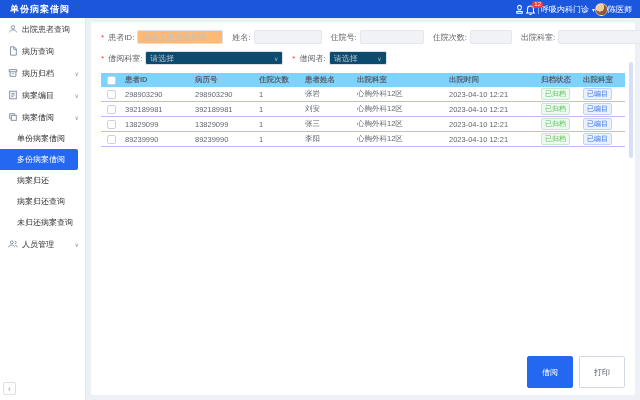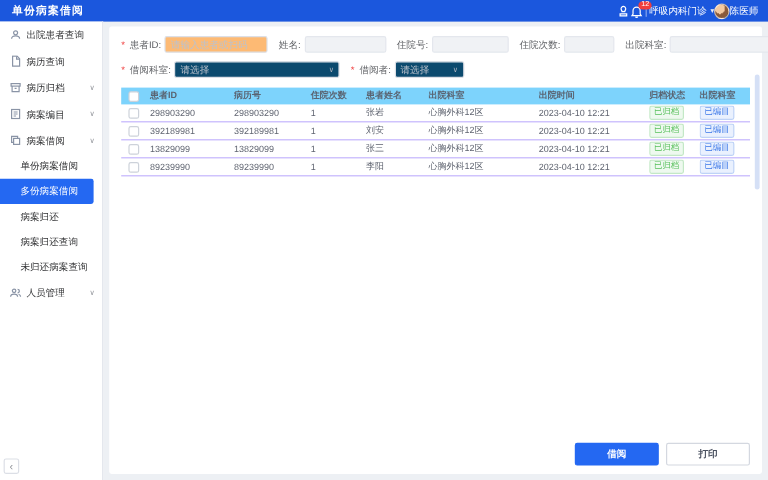--- a/index.html
+++ b/index.html
@@ -76,23 +76,23 @@
     border-radius:2px; border:1px solid transparent; }
   .pill.green { color:var(--c-archived_green,#58c05c); background:#eef9ef; border-color:#c3e8c6; }
   .pill.blue  { color:var(--c-cataloged_blue,#3b77e8); background:#eaf1fe; border-color:#bed3f7; }
 
   
   .vscroll { position:absolute; right:2px; top:40px; width:4px; height:96px;
     background:#d5e0f6; border-radius:2px; cursor:pointer; }
 
   
   .card-footer { position:absolute; right:10px; bottom:7px; display:flex; gap:6px; }
-  .btn { height:19px; padding:0 26px; font-size:8px; border-radius:2px; cursor:pointer;
+  .btn { height:32px; padding:0 14px; font-size:8px; border-radius:2px; cursor:pointer;
     display:flex; align-items:center; justify-content:center;
-    font-family:"Liberation Sans","DejaVu Sans",sans-serif;font-weight:bold; }
+    font-family:"Liberation Sans","DejaVu Sans",sans-serif; }
   .btn.primary { background:var(--c-primary,#2468f2); color:#fff; border:1px solid var(--c-primary,#2468f2); }
   .btn.plain { background:#fff; color:#4a5160; border:1px solid #d4d8e0; }
 </style>
 </head>
 <body>
 
 <div class="app">
 
   <div class="header">
     <div class="title">单份病案借阅</div>

